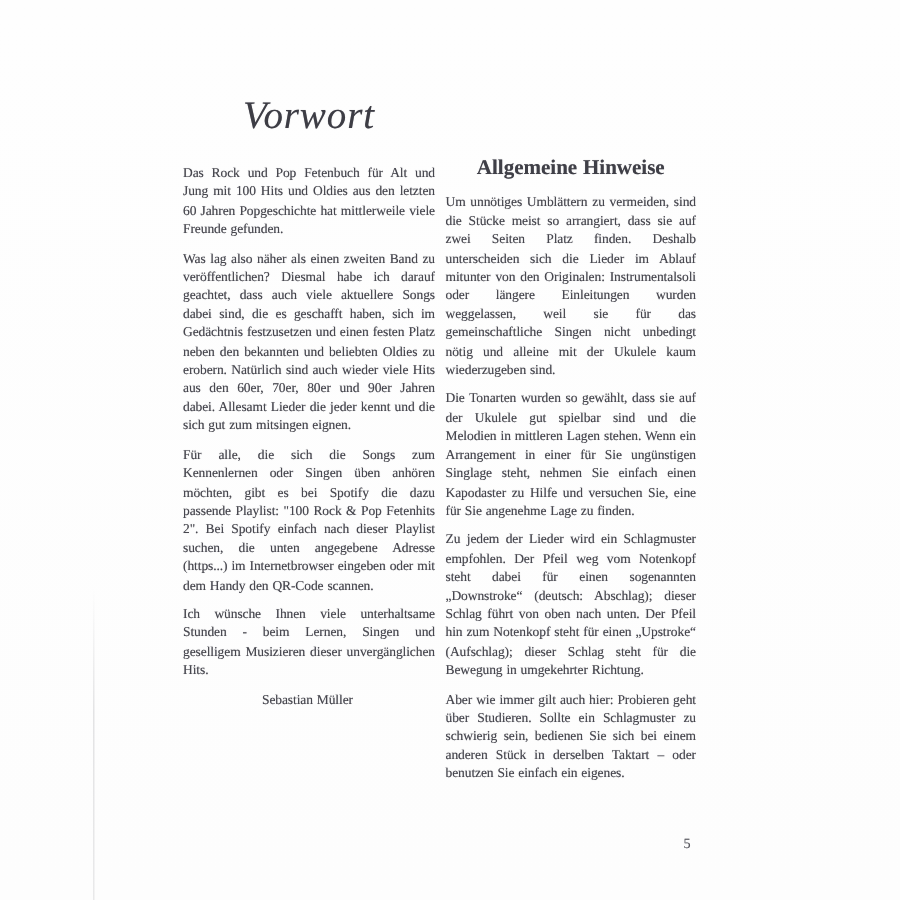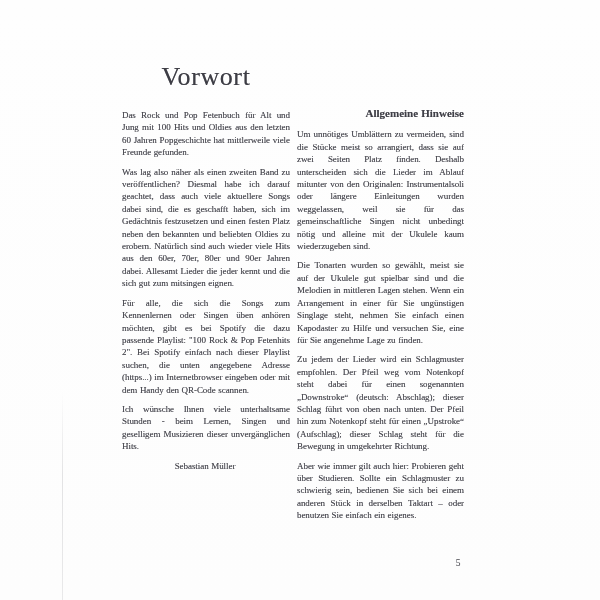--- a/index.html
+++ b/index.html
@@ -34,32 +34,33 @@
     line-height: 12.4px;
     letter-spacing: -0.06px;
     word-spacing: 0.4px;
     text-shadow: 0 0 0.45px rgba(72,72,80,0.55);
   }
   .col-left  { left: 122px; top: 62px;  width: 168px; }
   .col-right { left: 297px; top: 107px; width: 167px; }
   .page-title {
     font-size: 26px;
     line-height: 30px;
+    font-style: italic;
     font-weight: 400;
     text-align: center;
     letter-spacing: 0.6px;
     color: #3d3d45;
     margin: 0 0 17px 0;
   }
   .section-heading {
-    font-size: 11px;
+    font-size: 14px;
     font-weight: bold;
     color: #3f3f47;
     margin: 0 0 9px 0;
-    text-align: right;
+    text-align: center;
     letter-spacing: 0;
   }
   .col p { margin: 0 0 7px 0; }
   .col p:last-child { margin-bottom: 0; }
   .signature {
     text-align: center;
     margin-top: 1px;
     padding-right: 2px;
   }
   .page-number {
@@ -85,20 +86,20 @@
     <p>Das Rock und Pop Fetenbuch für Alt und Jung mit 100 Hits und Oldies aus den letzten 60 Jahren Popgeschichte hat mittlerweile viele Freunde gefunden.</p>
     <p>Was lag also näher als einen zweiten Band zu veröffentlichen? Diesmal habe ich darauf geachtet, dass auch viele aktuellere Songs dabei sind, die es geschafft haben, sich im Gedächtnis festzusetzen und einen festen Platz neben den bekannten und beliebten Oldies zu erobern. Natürlich sind auch wieder viele Hits aus den 60er, 70er, 80er und 90er Jahren dabei. Allesamt Lieder die jeder kennt und die sich gut zum mitsingen eignen.</p>
     <p>Für alle, die sich die Songs zum Kennenlernen oder Singen üben anhören möchten, gibt es bei Spotify die dazu passende Playlist: "100 Rock &amp; Pop Fetenhits 2". Bei Spotify einfach nach dieser Playlist suchen, die unten angegebene Adresse (https...) im Internetbrowser eingeben oder mit dem Handy den QR-Code scannen.</p>
     <p>Ich wünsche Ihnen viele unterhaltsame Stunden - beim Lernen, Singen und geselligem Musizieren dieser unvergänglichen Hits.</p>
     <p class="signature">Sebastian Müller</p>
   </div>
 
   <div class="col col-right">
     <h2 class="section-heading">Allgemeine Hinweise</h2>
     <p>Um unnötiges Umblättern zu vermeiden, sind die Stücke meist so arrangiert, dass sie auf zwei Seiten Platz finden. Deshalb unterscheiden sich die Lieder im Ablauf mitunter von den Originalen: Instrumentalsoli oder längere Einleitungen wurden weggelassen, weil sie für das gemeinschaftliche Singen nicht unbedingt nötig und alleine mit der Ukulele kaum wiederzugeben sind.</p>
-    <p>Die Tonarten wurden so gewählt, meist sie auf der Ukulele gut spielbar sind und die Melodien in mittleren Lagen stehen. Wenn ein Arrangement in einer für Sie ungünstigen Singlage steht, nehmen Sie einfach einen Kapodaster zu Hilfe und versuchen Sie, eine für Sie angenehme Lage zu finden.</p>
+    <p>Die Tonarten wurden so gewählt, dass sie auf der Ukulele gut spielbar sind und die Melodien in mittleren Lagen stehen. Wenn ein Arrangement in einer für Sie ungünstigen Singlage steht, nehmen Sie einfach einen Kapodaster zu Hilfe und versuchen Sie, eine für Sie angenehme Lage zu finden.</p>
     <p>Zu jedem der Lieder wird ein Schlagmuster empfohlen. Der Pfeil weg vom Notenkopf steht dabei für einen sogenannten „Downstroke“ (deutsch: Abschlag); dieser Schlag führt von oben nach unten. Der Pfeil hin zum Notenkopf steht für einen „Upstroke“ (Aufschlag); dieser Schlag steht für die Bewegung in umgekehrter Richtung.</p>
     <p>Aber wie immer gilt auch hier: Probieren geht über Studieren. Sollte ein Schlagmuster zu schwierig sein, bedienen Sie sich bei einem anderen Stück in derselben Taktart – oder benutzen Sie einfach ein eigenes.</p>
   </div>
 
   <div class="page-number">5</div>
 
 </div>
 
 </body></html>

